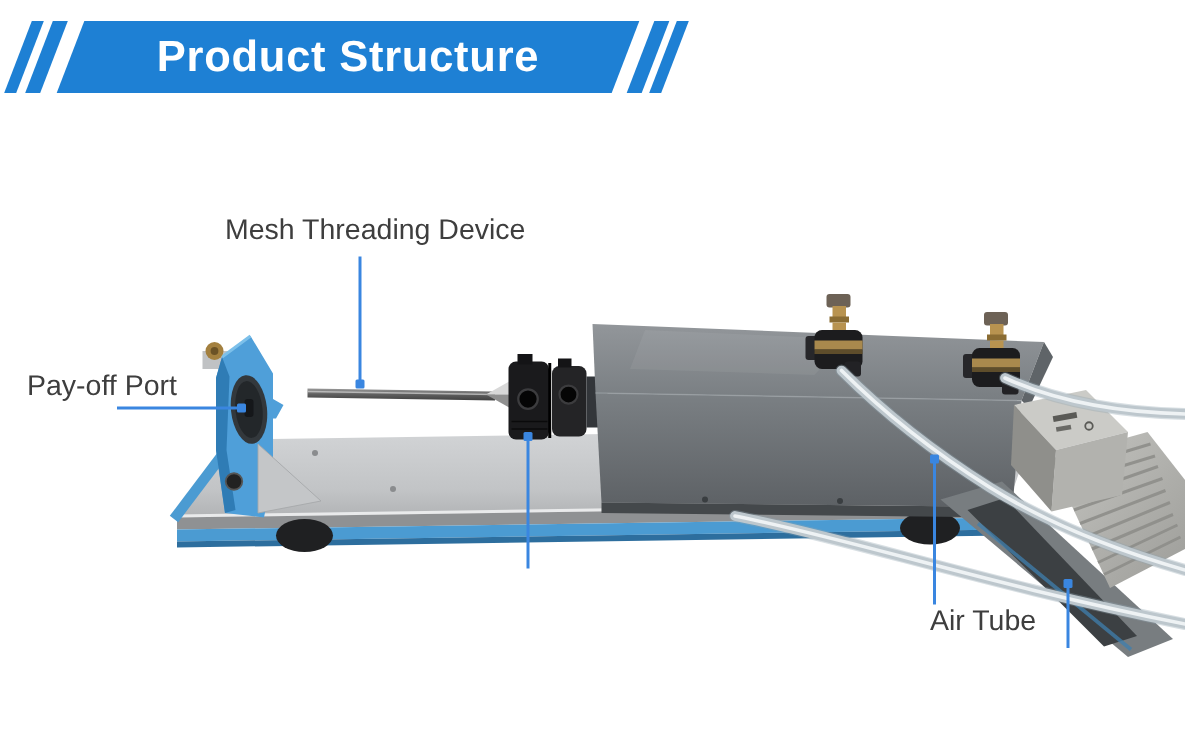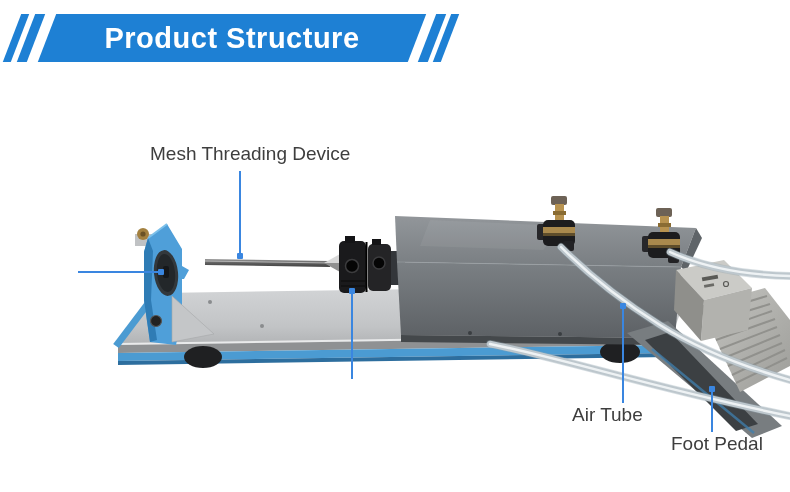--- a/index.html
+++ b/index.html
@@ -24,21 +24,21 @@
     position:absolute;left:47px;top:0;width:370px;height:48px;line-height:48px;
     text-align:center;color:#ffffff;font-weight:bold;font-size:29px;letter-spacing:0.5px;
   }
   
   .machine-svg{position:absolute;left:0;top:0;width:790px;height:492px;}
   
   .lbl{position:absolute;font-size:19px;color:var(--label-text);white-space:nowrap;}
   .lbl-mesh{left:150px;top:143px;width:200px;text-align:left;}
   .lbl-payoff{left:18px;top:247px;}
   .lbl-cutting{left:306px;top:380px;}
-  .lbl-airtube{left:572px;top:404px;}
+  .lbl-airtube{left:620px;top:404px;}
   .lbl-footpedal{left:671px;top:433px;}
 </style>
 </head>
 <body>
 
 <div class="canvas">
 
   <div class="banner">
     <div class="skew s1"></div>
     <div class="skew s2"></div>
@@ -200,16 +200,16 @@
       <line x1="352" y1="292" x2="352" y2="379"></line>
       <rect x="349" y="288" width="6" height="6" rx="1" stroke="none"></rect>
       <line x1="623" y1="308" x2="623" y2="403"></line>
       <rect x="620" y="303" width="6" height="6" rx="1" stroke="none"></rect>
       <line x1="712" y1="391" x2="712" y2="432"></line>
       <rect x="709" y="386" width="6" height="6" rx="1" stroke="none"></rect>
     </g>
   </svg>
 
   <div class="lbl lbl-mesh">Mesh Threading Device</div>
+  <div class="lbl lbl-payoff">Pay-off Port</div>
   <div class="lbl lbl-airtube">Air Tube</div>
-  <div class="lbl lbl-footpedal">Foot Pedal</div>
 
 </div>
 
 </body></html>

